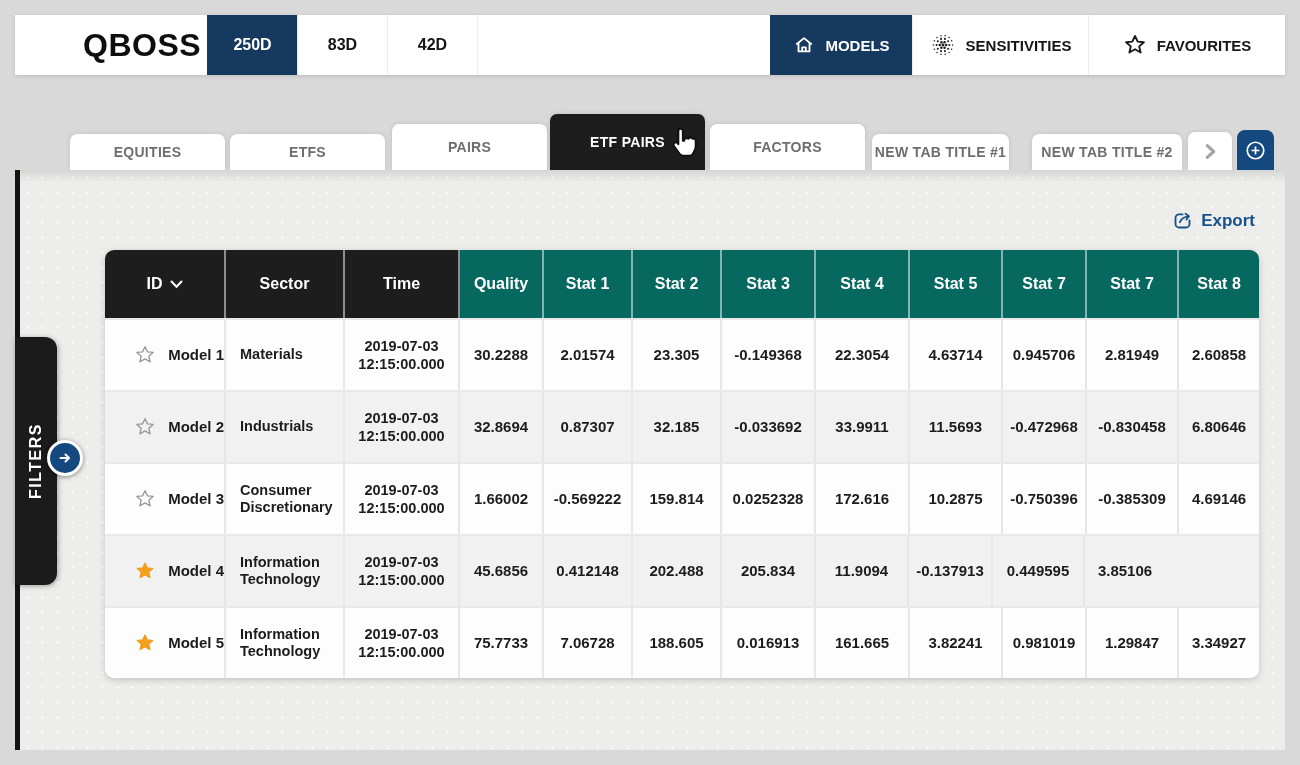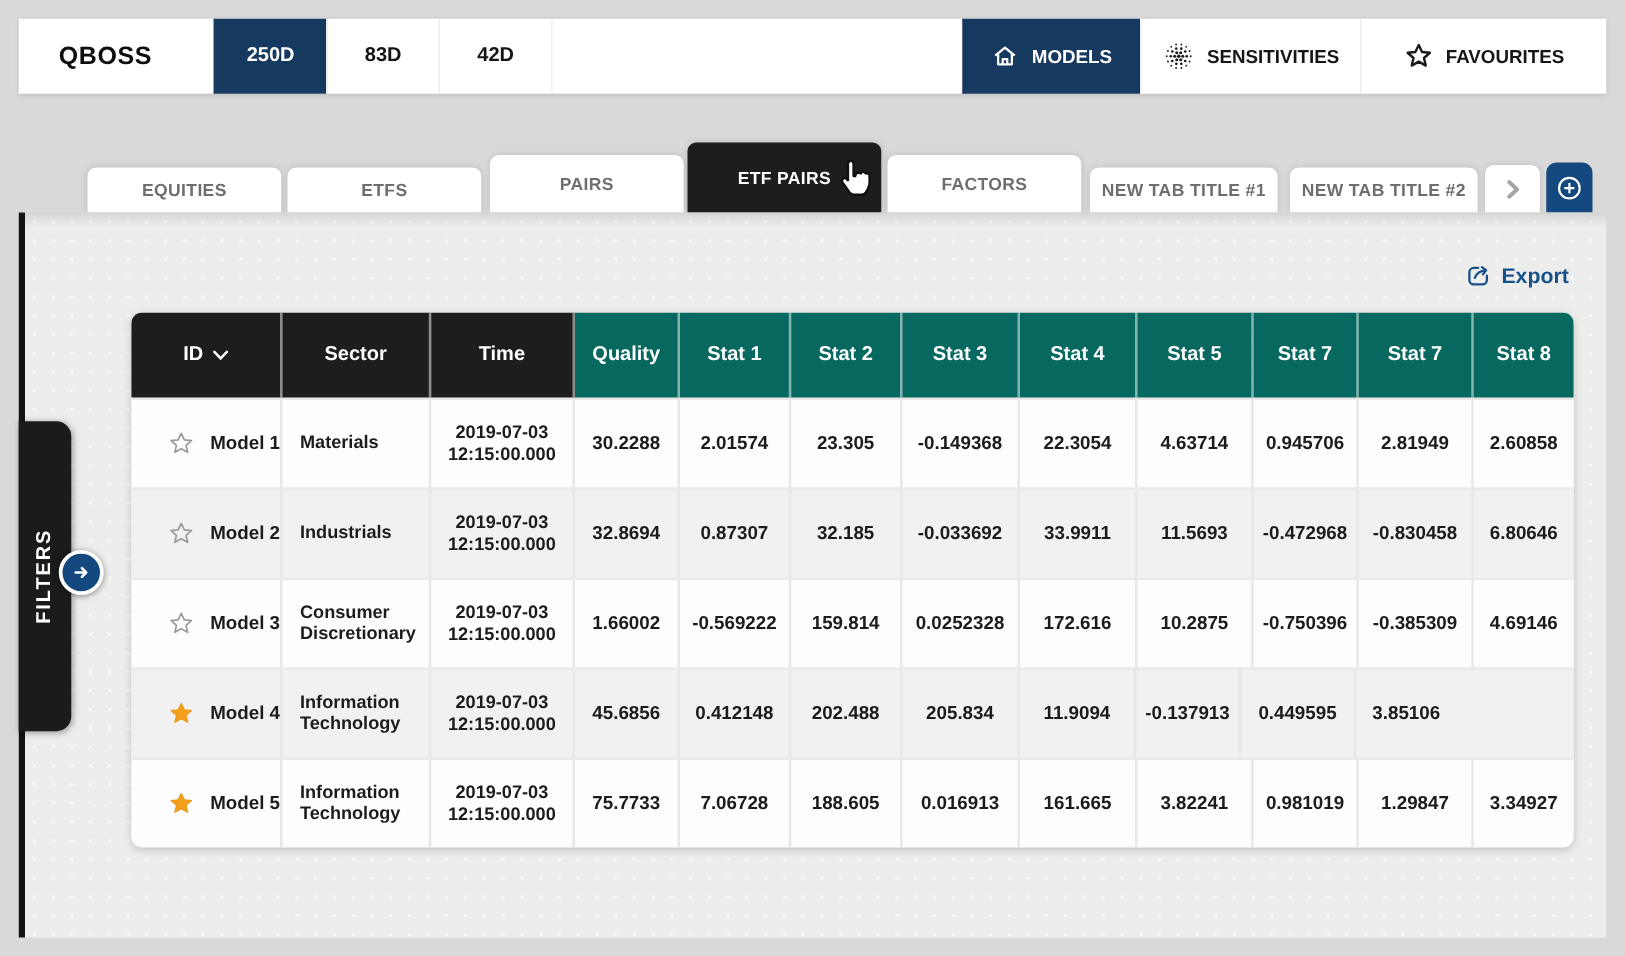--- a/index.html
+++ b/index.html
@@ -2,22 +2,22 @@
 <html><head>
 <meta charset="utf-8">
 <style>
   html,body{margin:0;padding:0;}
   body{font-family:"Liberation Sans","DejaVu Sans",sans-serif;-webkit-font-smoothing:antialiased;}
   .screen{position:relative;width:1300px;height:765px;background:#d9d9d9;overflow:hidden;}
 
   
   .topbar{position:absolute;left:15px;top:15px;width:1270px;height:60px;background:#fff;
           display:flex;align-items:stretch;box-shadow:0 1px 4px rgba(0,0,0,.14);}
-  .brand{display:flex;align-items:center;padding-left:32px;width:124px;font-size:20px;
-         font-weight:800;letter-spacing:.5px;color:#0e0e0e;}
+  .brand{display:flex;align-items:center;padding-left:32px;width:124px;font-size:32px;
+         font-weight:800;letter-spacing:.5px;color:#0e0e0e;margin-left:36px;}
   #period-tabs{display:flex;}
   .ptab{width:89px;display:flex;align-items:center;justify-content:center;font-size:16px;
         font-weight:700;color:#141414;border-left:1px solid #ececec;cursor:pointer;}
   .ptab:last-child{border-right:1px solid #ececec;}
   .ptab.active{background:#16395F;color:#fff;border-color:#16395F;}
   #nav-right{margin-left:auto;display:flex;}
   .nav-item{display:flex;align-items:center;justify-content:center;gap:10px;font-size:15px;
             font-weight:700;color:#161616;border-left:1px solid #ececec;cursor:pointer;box-sizing:border-box;}
   .nav-item.active{background:#16395F;color:#fff;border-color:#16395F;}
   .nav-icon{display:flex;align-items:center;}
@@ -148,21 +148,21 @@
         </div>
       </div>
   </div>
 
   <div id="model-tabs">
       <div class="mtab" style="left: 55px; width: 155px; height: 36px;">EQUITIES</div>
       <div class="mtab" style="left: 215px; width: 155px; height: 36px;">ETFS</div>
       <div class="mtab" style="left: 377px; width: 155px; height: 46px;">PAIRS</div>
       <div class="mtab active" style="left: 535px; width: 155px; height: 56px;">ETF PAIRS</div>
       <div class="mtab" style="left: 695px; width: 155px; height: 46px;">FACTORS</div>
-      <div class="mtab" style="left: 857px; width: 150px; height: 36px;">NEW TAB TITLE #1</div>
+      <div class="mtab" style="left: 857px; width: 137px; height: 36px;">NEW TAB TITLE #1</div>
       <div class="mtab" style="left: 1017px; width: 150px; height: 36px;">NEW TAB TITLE #2</div>
       <div class="tab-scroll">
         <span class="nav-icon">
           <svg width="17" height="17" viewBox="0 0 16 16">
             <path d="M5 2.5 11 8l-6 5.5" stroke="#a5a5a5" stroke-width="3" fill="none" stroke-linecap="round" stroke-linejoin="round"></path>
           </svg>
         </span>
       </div>
       <div class="tab-add">
         <span class="nav-icon">

